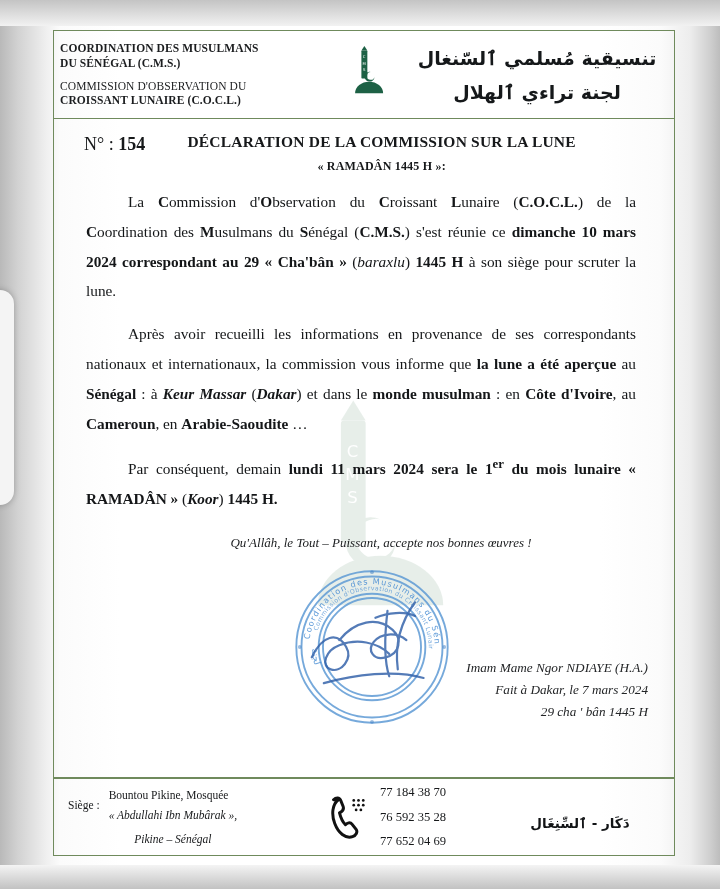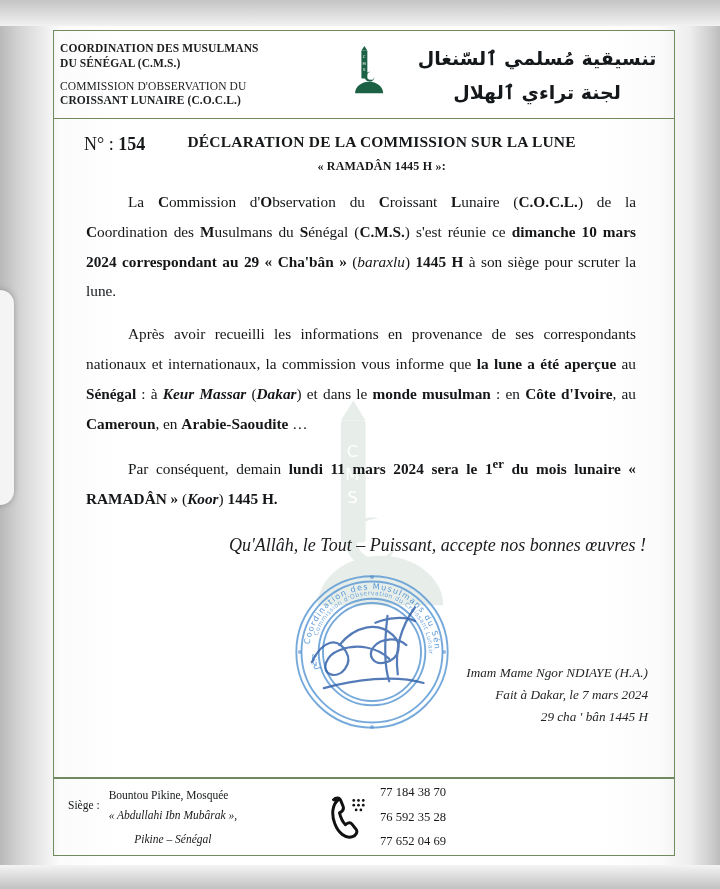--- a/index.html
+++ b/index.html
@@ -159,23 +159,23 @@
     text-align: justify;
     text-justify: inter-word;
     margin: 13px 10px 0 10px;
     text-indent: 42px;
     color: #141618;
   }
   .para.p-last { text-indent: 42px; }
   .para i { font-style: italic; }
 
   .dua {
-    font-size: 18px;
+    font-size: 13px;
     font-style: italic;
-    text-align: right;
+    text-align: center;
     margin: 22px 0 0 40px;
     color: #1a1c1e;
   }
   .prez {
     font-family: "DejaVu Sans", sans-serif;
     font-size: 13.5px;
     font-weight: bold;
     text-align: center;
     margin-top: 22px;
     margin-left: -6px;
@@ -416,16 +416,17 @@
       </svg>
     </div>
 
     <div class="f-phones">
       <div>77 184 38 70</div>
       <div>76 592 35 28</div>
       <div>77 652 04 69</div>
     </div>
 
     <div class="f-arabic">
+      <div class="fa2">دَكَار - ٱلسِّنِغَال</div>
     </div>
   </div>
 
 </div>
 
 </body></html>

